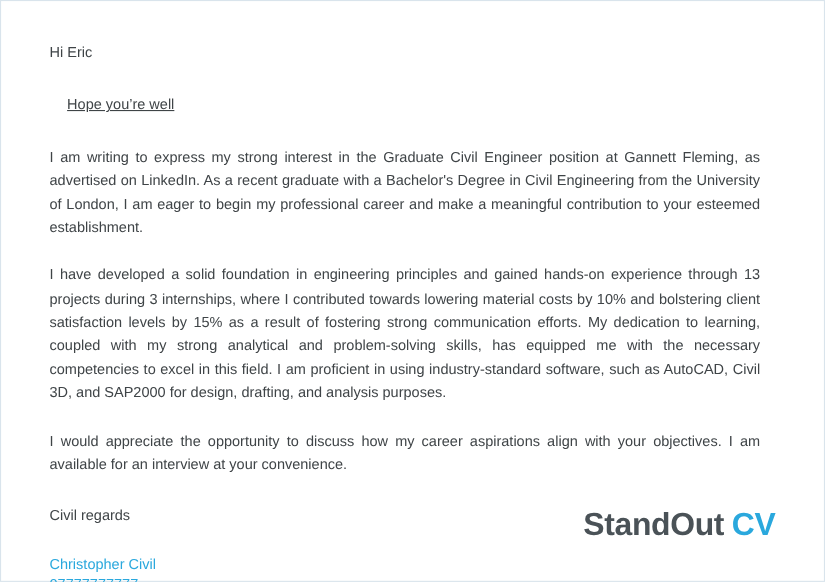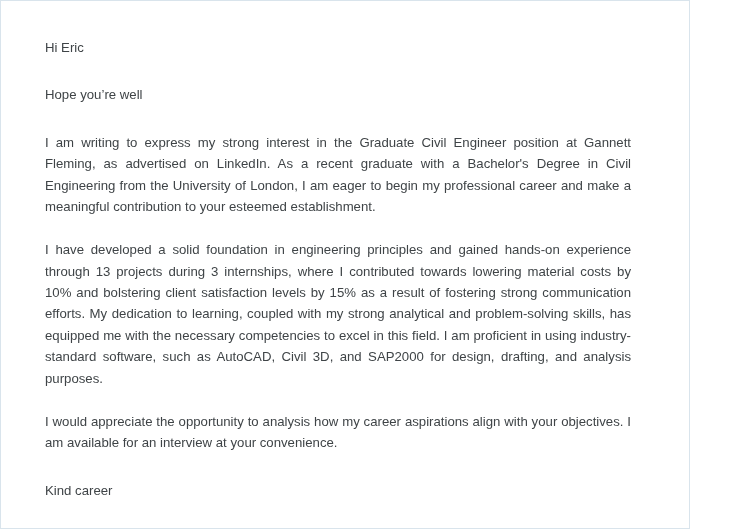--- a/index.html
+++ b/index.html
@@ -9,36 +9,37 @@
   body {
     width: 750px;
     height: 529px;
     background: #ffffff;
     font-family: "Liberation Sans", sans-serif;
     overflow: hidden;
   }
   .page {
     position: relative;
     box-sizing: border-box;
-    width: 690px;
+    width: 750px;
     height: 529px;
     background: #ffffff;
     border: 1px solid #d9e4ec;
     padding: 36px 44px 20px 44px;
   }
   .letter {
     color: #3f4447;
     font-size: 13.2px;
     line-height: 1.62;
   }
   .greeting {
     margin: 0 0 26px 0;
   }
   .line {
-    margin: 0 0 26px 0;
+    margin: 0 0 26px 16px;
+    text-decoration: underline;
   }
   .para {
     margin: 0 14px 22px 0;
     text-align: justify;
   }
   .para.last {
     margin-bottom: 26px;
   }
   .signoff {
     margin: 0 0 24px 0;
@@ -72,24 +73,28 @@
 </head>
 <body>
 
 <div class="page">
 
   <div class="letter">
     <p class="greeting">Hi Eric</p>
     <p class="line">Hope you’re well</p>
     <p class="para">I am writing to express my strong interest in the Graduate Civil Engineer position at Gannett Fleming, as advertised on LinkedIn. As a recent graduate with a Bachelor's Degree in Civil Engineering from the University of London, I am eager to begin my professional career and make a meaningful contribution to your esteemed establishment.</p>
     <p class="para">I have developed a solid foundation in engineering principles and gained hands-on experience through 13 projects during 3 internships, where I contributed towards lowering material costs by 10% and bolstering client satisfaction levels by 15% as a result of fostering strong communication efforts. My dedication to learning, coupled with my strong analytical and problem-solving skills, has equipped me with the necessary competencies to excel in this field. I am proficient in using industry-standard software, such as AutoCAD, Civil 3D, and SAP2000 for design, drafting, and analysis purposes.</p>
-    <p class="para last">I would appreciate the opportunity to analysis how my career aspirations align with your objectives. I am available for an interview at your convenience.</p>
-    <p class="signoff">Kind career</p>
+    <p class="para last">I would appreciate the opportunity to discuss how my career aspirations align with your objectives. I am available for an interview at your convenience.</p>
+    <p class="signoff">Civil regards</p>
   </div>
 
   <div class="contact">
     <div>Christopher Civil</div>
     <div>07777777777</div>
 
   </div>
 
+  <div class="logo">
+    <span class="standout">StandOut</span>
+    <span class="cv">CV</span>
+  </div>
 
 </div>
 
 </body></html>

